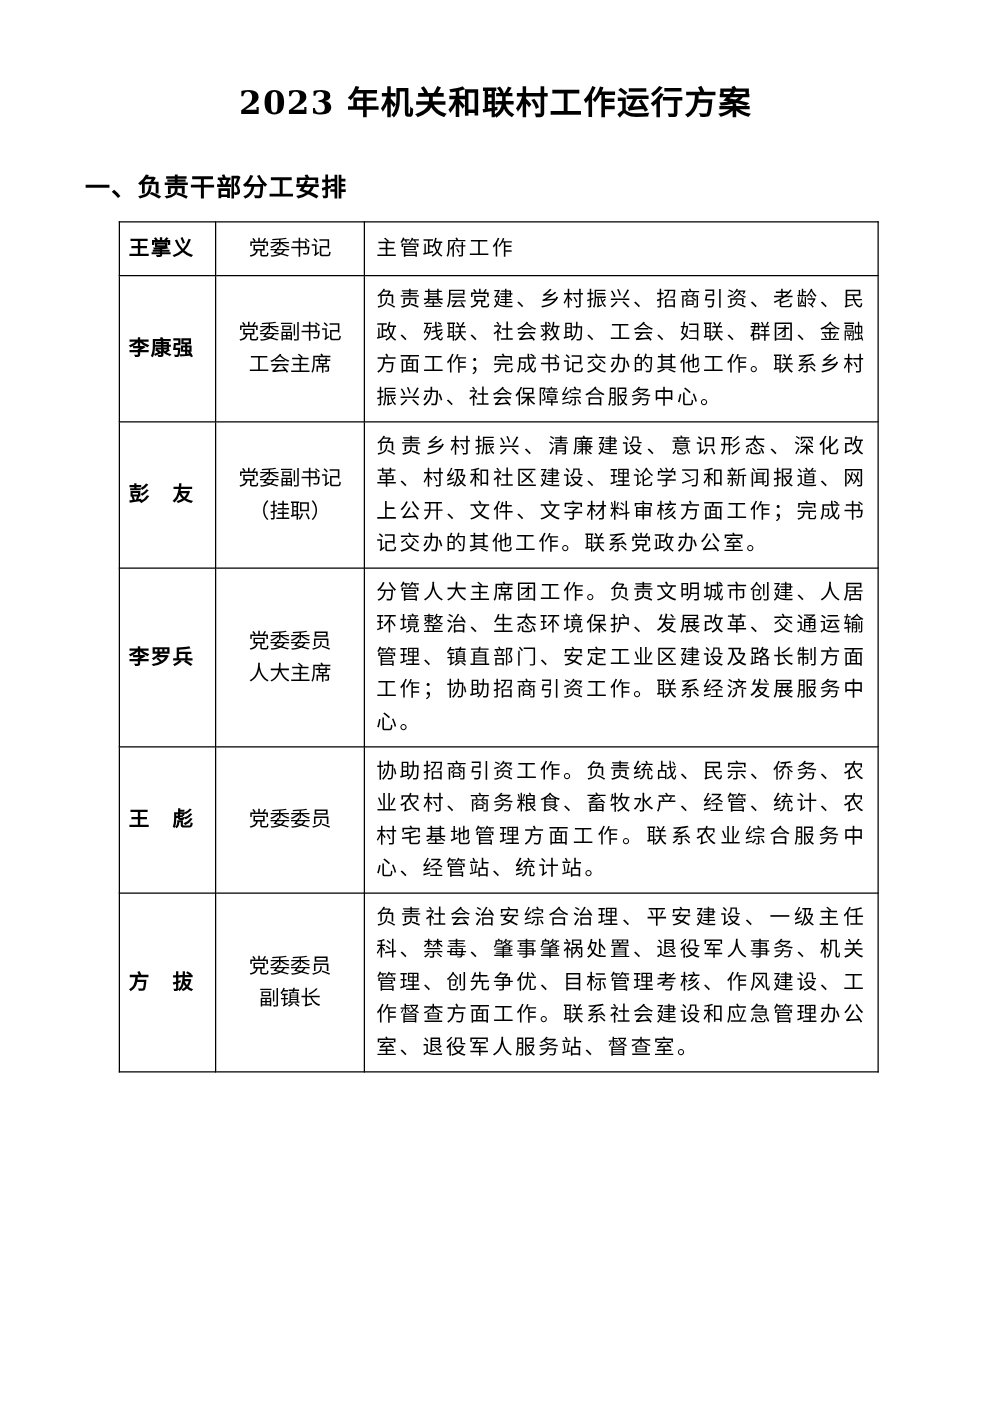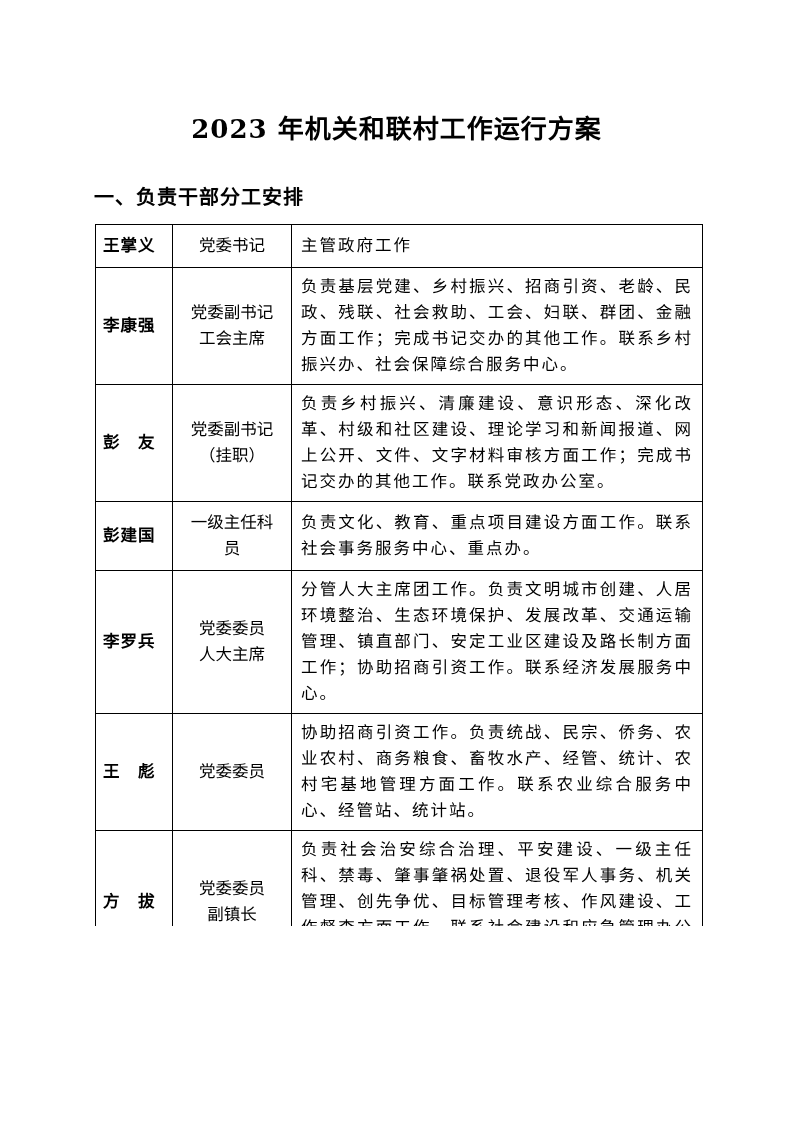--- a/index.html
+++ b/index.html
@@ -8,30 +8,30 @@
     font-family: "DejaVu Serif", "Liberation Serif", serif;
     color: #000000;
   }
   .page {
     position: relative;
     width: 793px;
     height: 926px;
     margin: 0 auto;
     background: #ffffff;
     overflow: hidden;
-    padding-top: 108px;
+    padding-top: 61px;
   }
   .doc-title {
     text-align: center;
     font-size: 26px;
     font-weight: bold;
     letter-spacing: 1px;
   }
   .section-heading {
-    margin: 36px 0 14px 94px;
+    margin: 36px 0 14px 68px;
     font-size: 20px;
     font-weight: bold;
     letter-spacing: 1px;
   }
   table.duty-table {
     border-collapse: collapse;
     table-layout: fixed;
     margin-left: 95px;
     width: 607px;
     border-radius: 17px;
@@ -86,26 +86,20 @@
 工会主席</td>
         <td class="duties-cell">负责基层党建、乡村振兴、招商引资、老龄、民政、残联、社会救助、工会、妇联、群团、金融方面工作；完成书记交办的其他工作。联系乡村振兴办、社会保障综合服务中心。</td>
       </tr>
       <tr>
         <td class="name-cell">彭　友</td>
         <td class="position-cell">党委副书记
 （挂职）</td>
         <td class="duties-cell">负责乡村振兴、清廉建设、意识形态、深化改革、村级和社区建设、理论学习和新闻报道、网上公开、文件、文字材料审核方面工作；完成书记交办的其他工作。联系党政办公室。</td>
       </tr>
       <tr>
-        <td class="name-cell">彭建国</td>
-        <td class="position-cell">一级主任科
-员</td>
-        <td class="duties-cell">负责文化、教育、重点项目建设方面工作。联系社会事务服务中心、重点办。</td>
-      </tr>
-      <tr>
         <td class="name-cell">李罗兵</td>
         <td class="position-cell">党委委员
 人大主席</td>
         <td class="duties-cell">分管人大主席团工作。负责文明城市创建、人居环境整治、生态环境保护、发展改革、交通运输管理、镇直部门、安定工业区建设及路长制方面工作；协助招商引资工作。联系经济发展服务中心。</td>
       </tr>
       <tr>
         <td class="name-cell">王　彪</td>
         <td class="position-cell">党委委员</td>
         <td class="duties-cell">协助招商引资工作。负责统战、民宗、侨务、农业农村、商务粮食、畜牧水产、经管、统计、农村宅基地管理方面工作。联系农业综合服务中心、经管站、统计站。</td>
       </tr>

